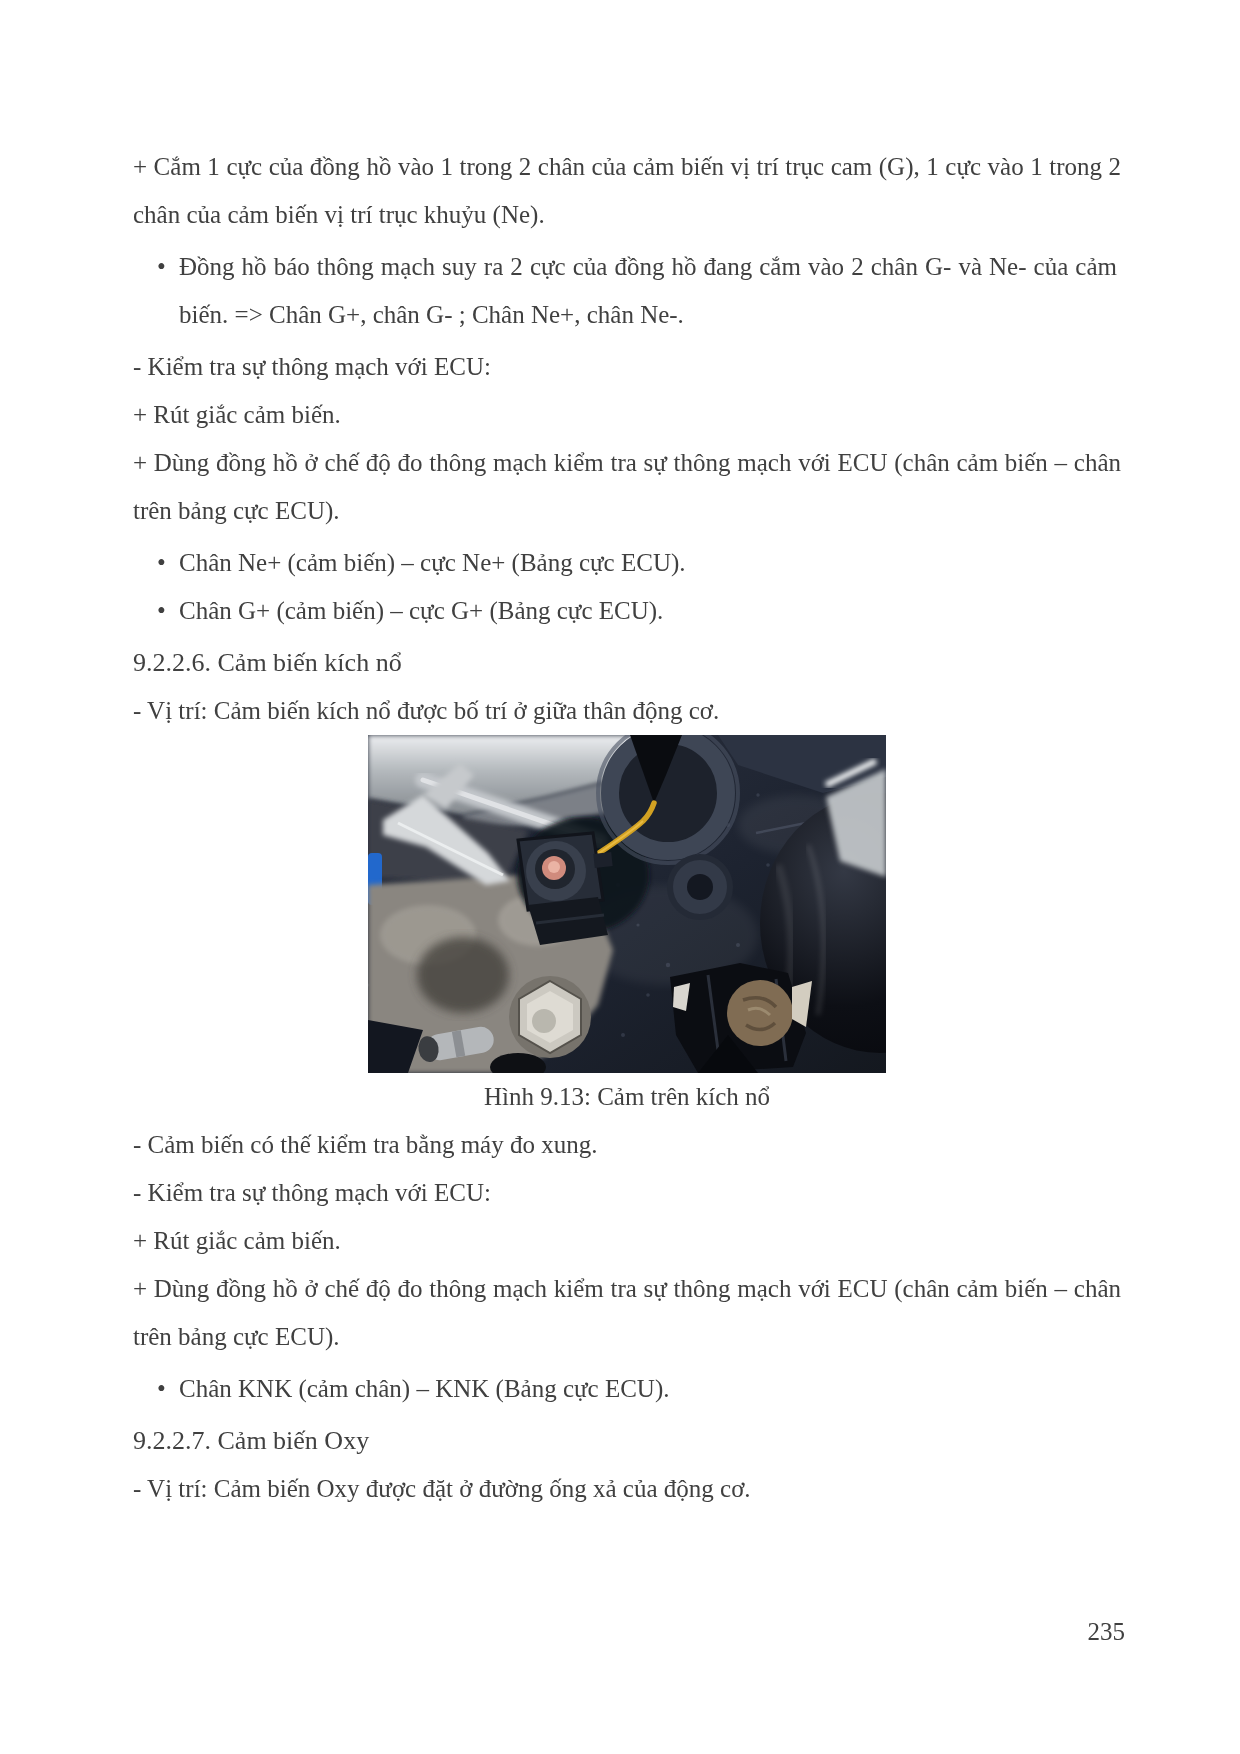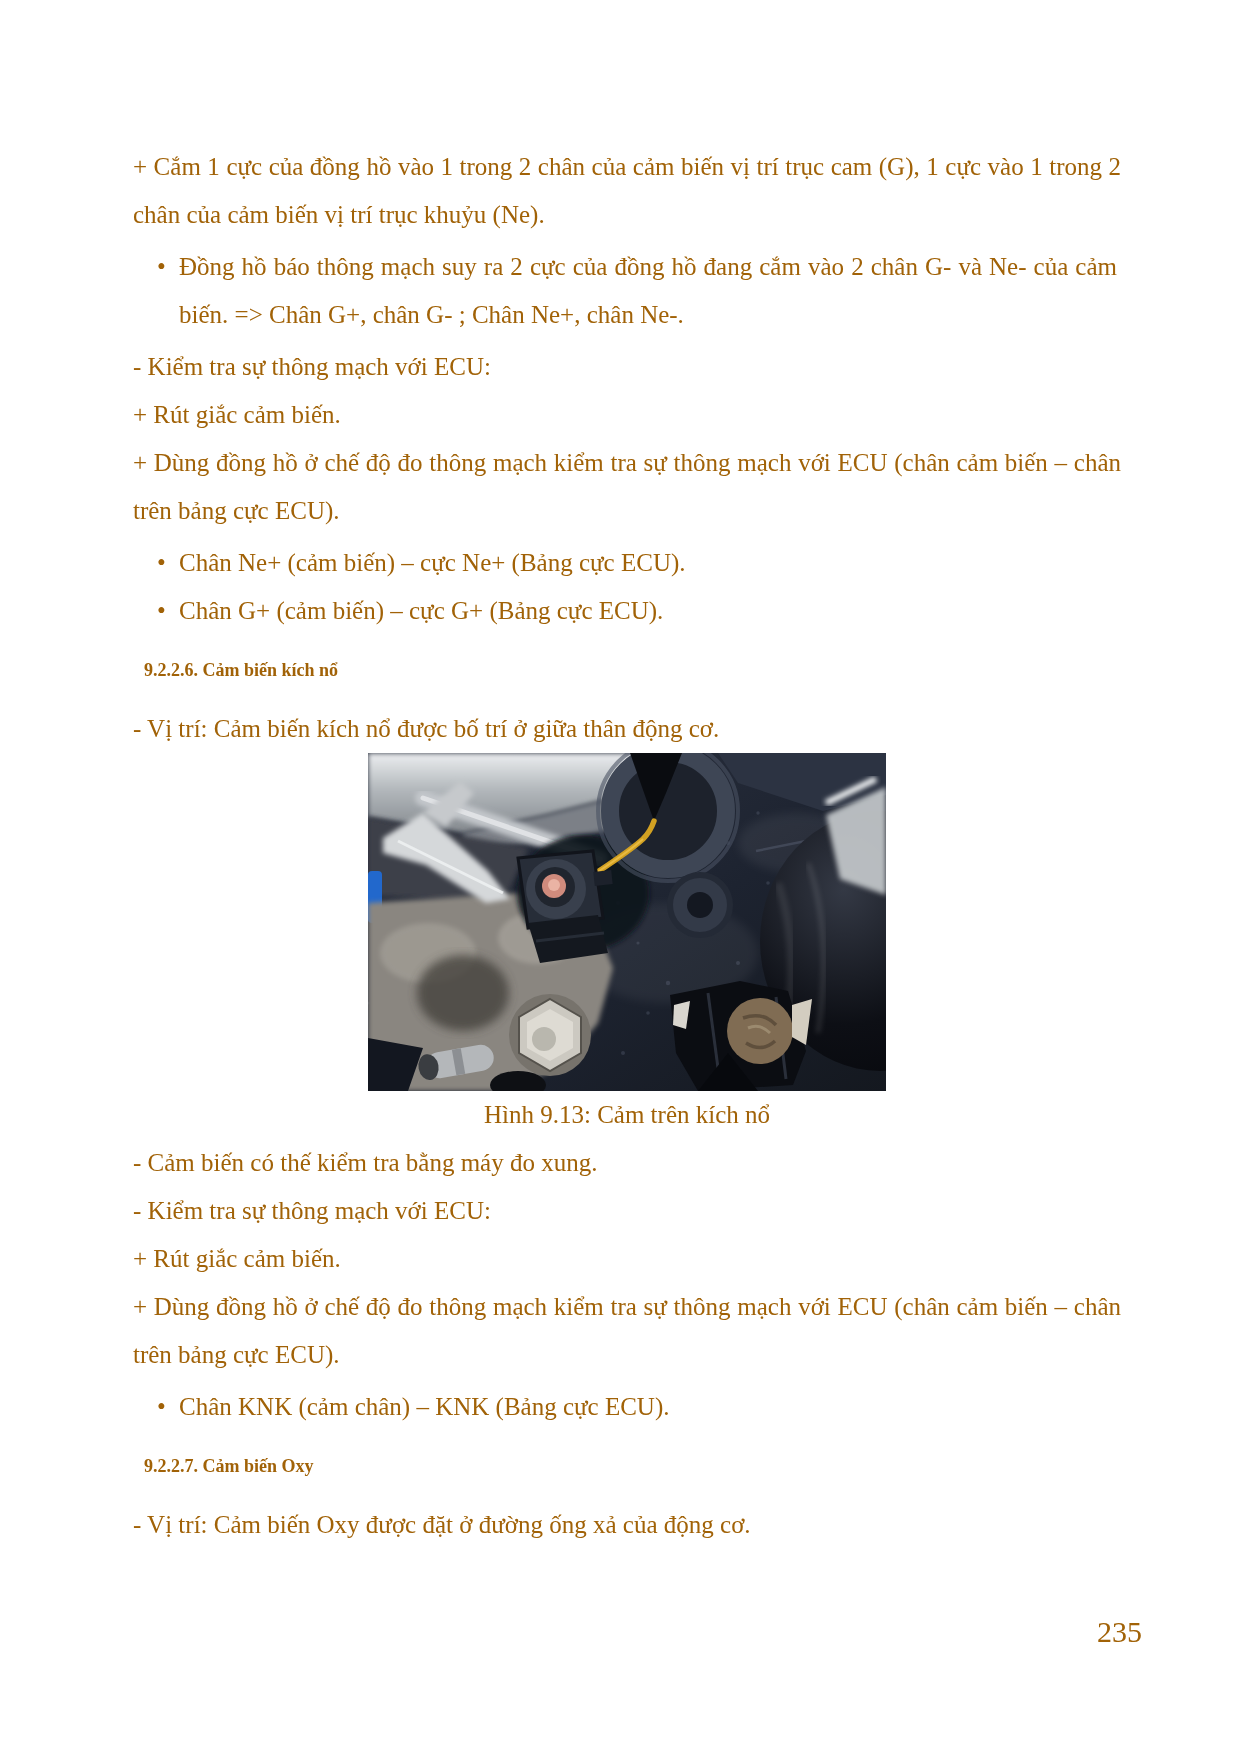--- a/index.html
+++ b/index.html
@@ -3,51 +3,51 @@
 <meta charset="utf-8">
 <style>
   html,body { margin:0; padding:0; background:#888; }
   .page {
     position:relative;
     width:1240px; height:1754px;
     background:#ffffff;
     font-family:"Liberation Serif", serif;
     font-size:25px;
     line-height:48px;
-    color:#a16207;
+    color:#404040;
     overflow:hidden;
     margin:0 auto;
   }
   .content {
     position:absolute;
     left:133px; top:143px;
     width:988px;
   }
   .content p { margin:0; text-align:justify; }
   ul.bullets { margin:4px; padding:0 0 0 42px; list-style:none; }
   ul.bullets li { position:relative; text-align:justify; }
   ul.bullets li::before {
     content:"\2022";
     position:absolute;
     left:-22px;
     font-size:25px;
   }
-  .heading { margin:11px; font-size:18px; font-weight:bold; line-height:48px; }
+  .heading { margin:0; font-size:26px; font-weight:normal; line-height:48px; }
   figure.knock-figure { margin:0; padding:0; width:988px; }
   .img-frame {
     width:518px; height:338px;
     margin-left:235px;
     overflow:hidden;
   }
   .img-frame svg { display:block; }
   figcaption { width:988px; text-align:center; line-height:48px; }
   .page-number {
     position:absolute;
-    top:1612px; right:98px;
-    font-size:30px; line-height:40px;
+    top:1612px; right:115px;
+    font-size:25px; line-height:40px;
   }
 </style>
 </head>
 <body>
 
 <div class="page">
   <div class="content">
 
     <p>+ Cắm 1 cực của đồng hồ vào 1 trong 2 chân của cảm biến vị trí trục cam (G), 1 cực vào 1 trong 2 chân của cảm biến vị trí trục khuỷu (Ne).</p>
 

